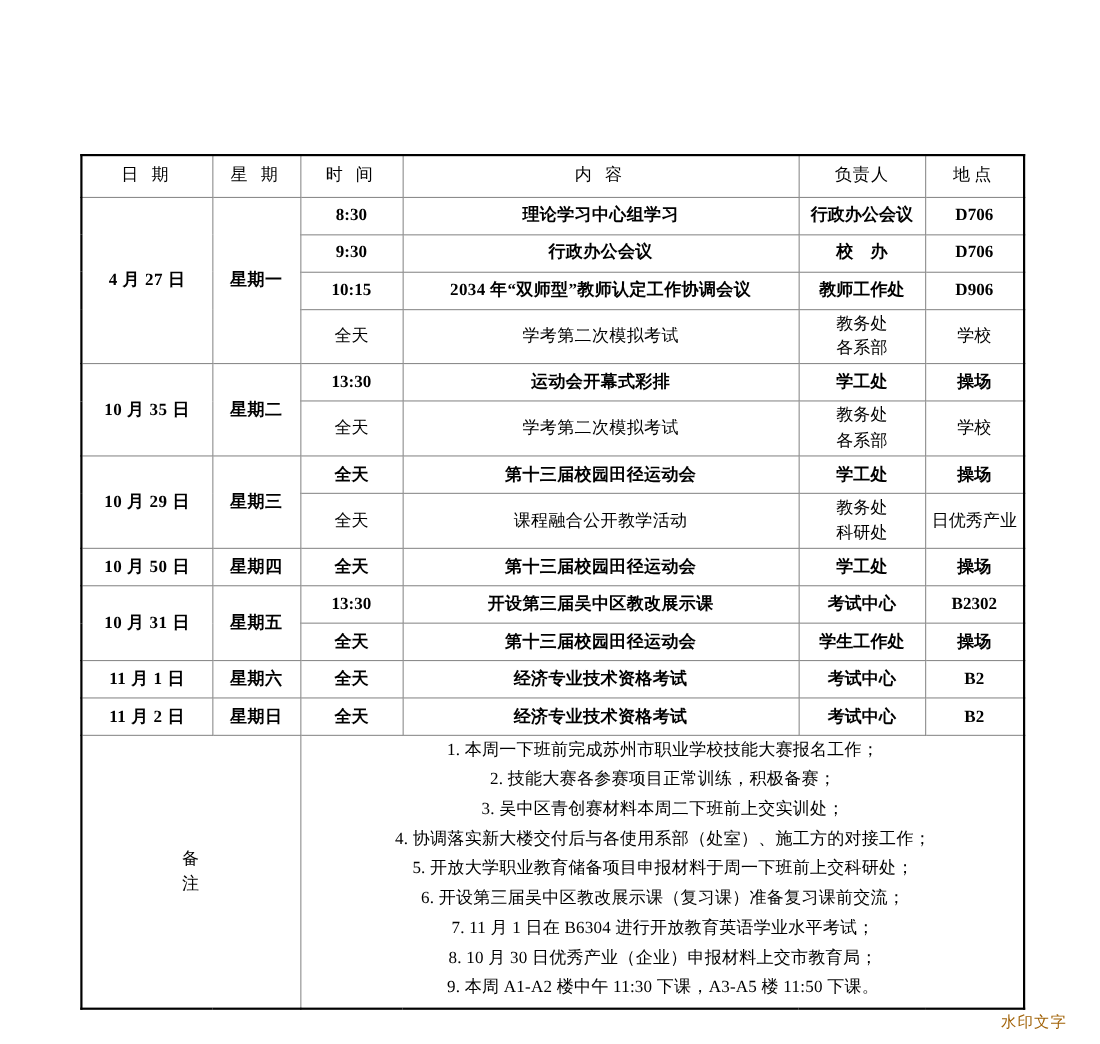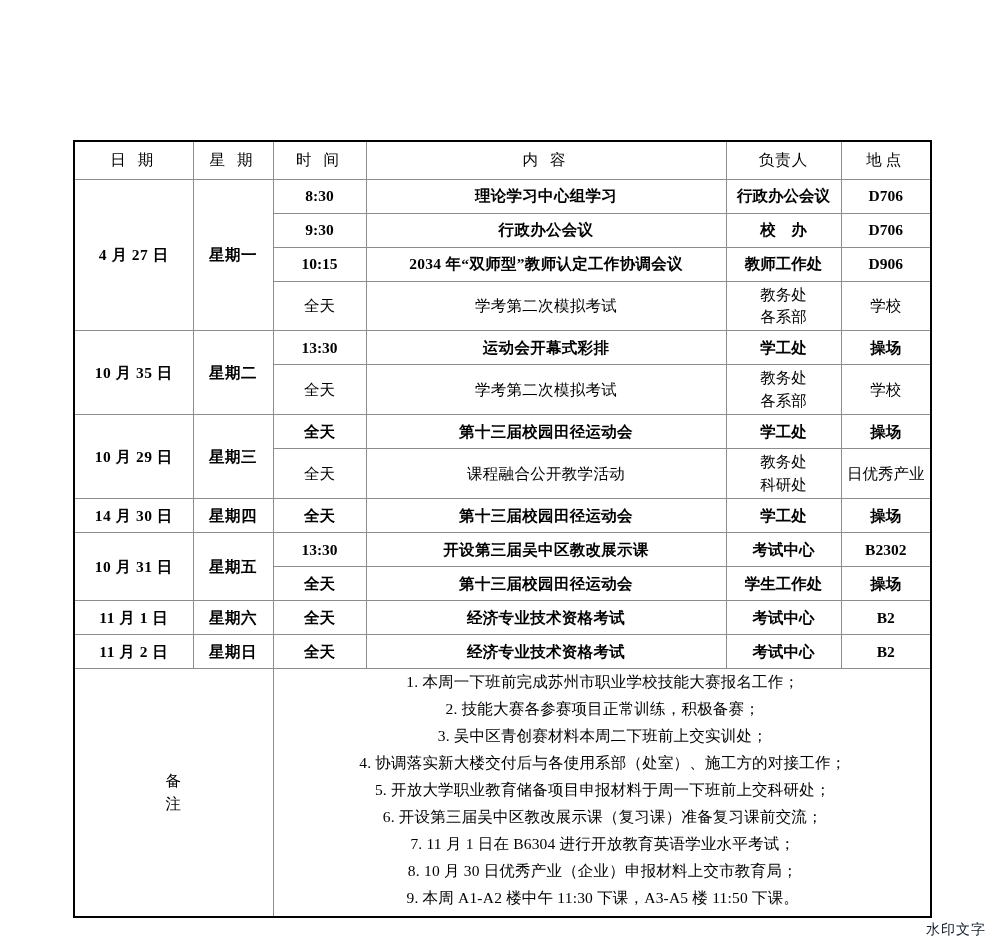--- a/index.html
+++ b/index.html
@@ -108,24 +108,24 @@
   }
   td.notes-body ol li {
     margin: 0 0 4.5px 0;
     letter-spacing: 0.2px;
     white-space: nowrap;
   }
 
   
   .watermark {
     position: absolute;
-    right: 14px;
+    right: 30px;
     bottom: 10px;
     font-size: 14px;
-    color: #0f172a;
+    color: #a16207;
     letter-spacing: 1px;
     user-select: none;
   }
 </style>
 </head>
 <body>
 
 <div class="title-block">
 </div>
 
@@ -211,21 +211,21 @@
         <td class="time">全天</td>
         <td class="content">课程融合公开教学活动</td>
         <td class="owner">
           <span class="two-line">教务处</span>
           <span class="two-line">科研处</span>
         </td>
         <td class="place">日优秀产业</td>
       </tr>
 
       <tr class="r1 day-start">
-        <td class="date">14 月 30 日</td>
+        <td class="date">10 月 50 日</td>
         <td class="week">星期四</td>
         <td class="time">全天</td>
         <td class="content">第十三届校园田径运动会</td>
         <td class="owner">学工处</td>
         <td class="place">操场</td>
       </tr>
 
       <tr class="r1 day-start">
         <td class="date" rowspan="2">10 月 31 日</td>
         <td class="week" rowspan="2">星期五</td>

